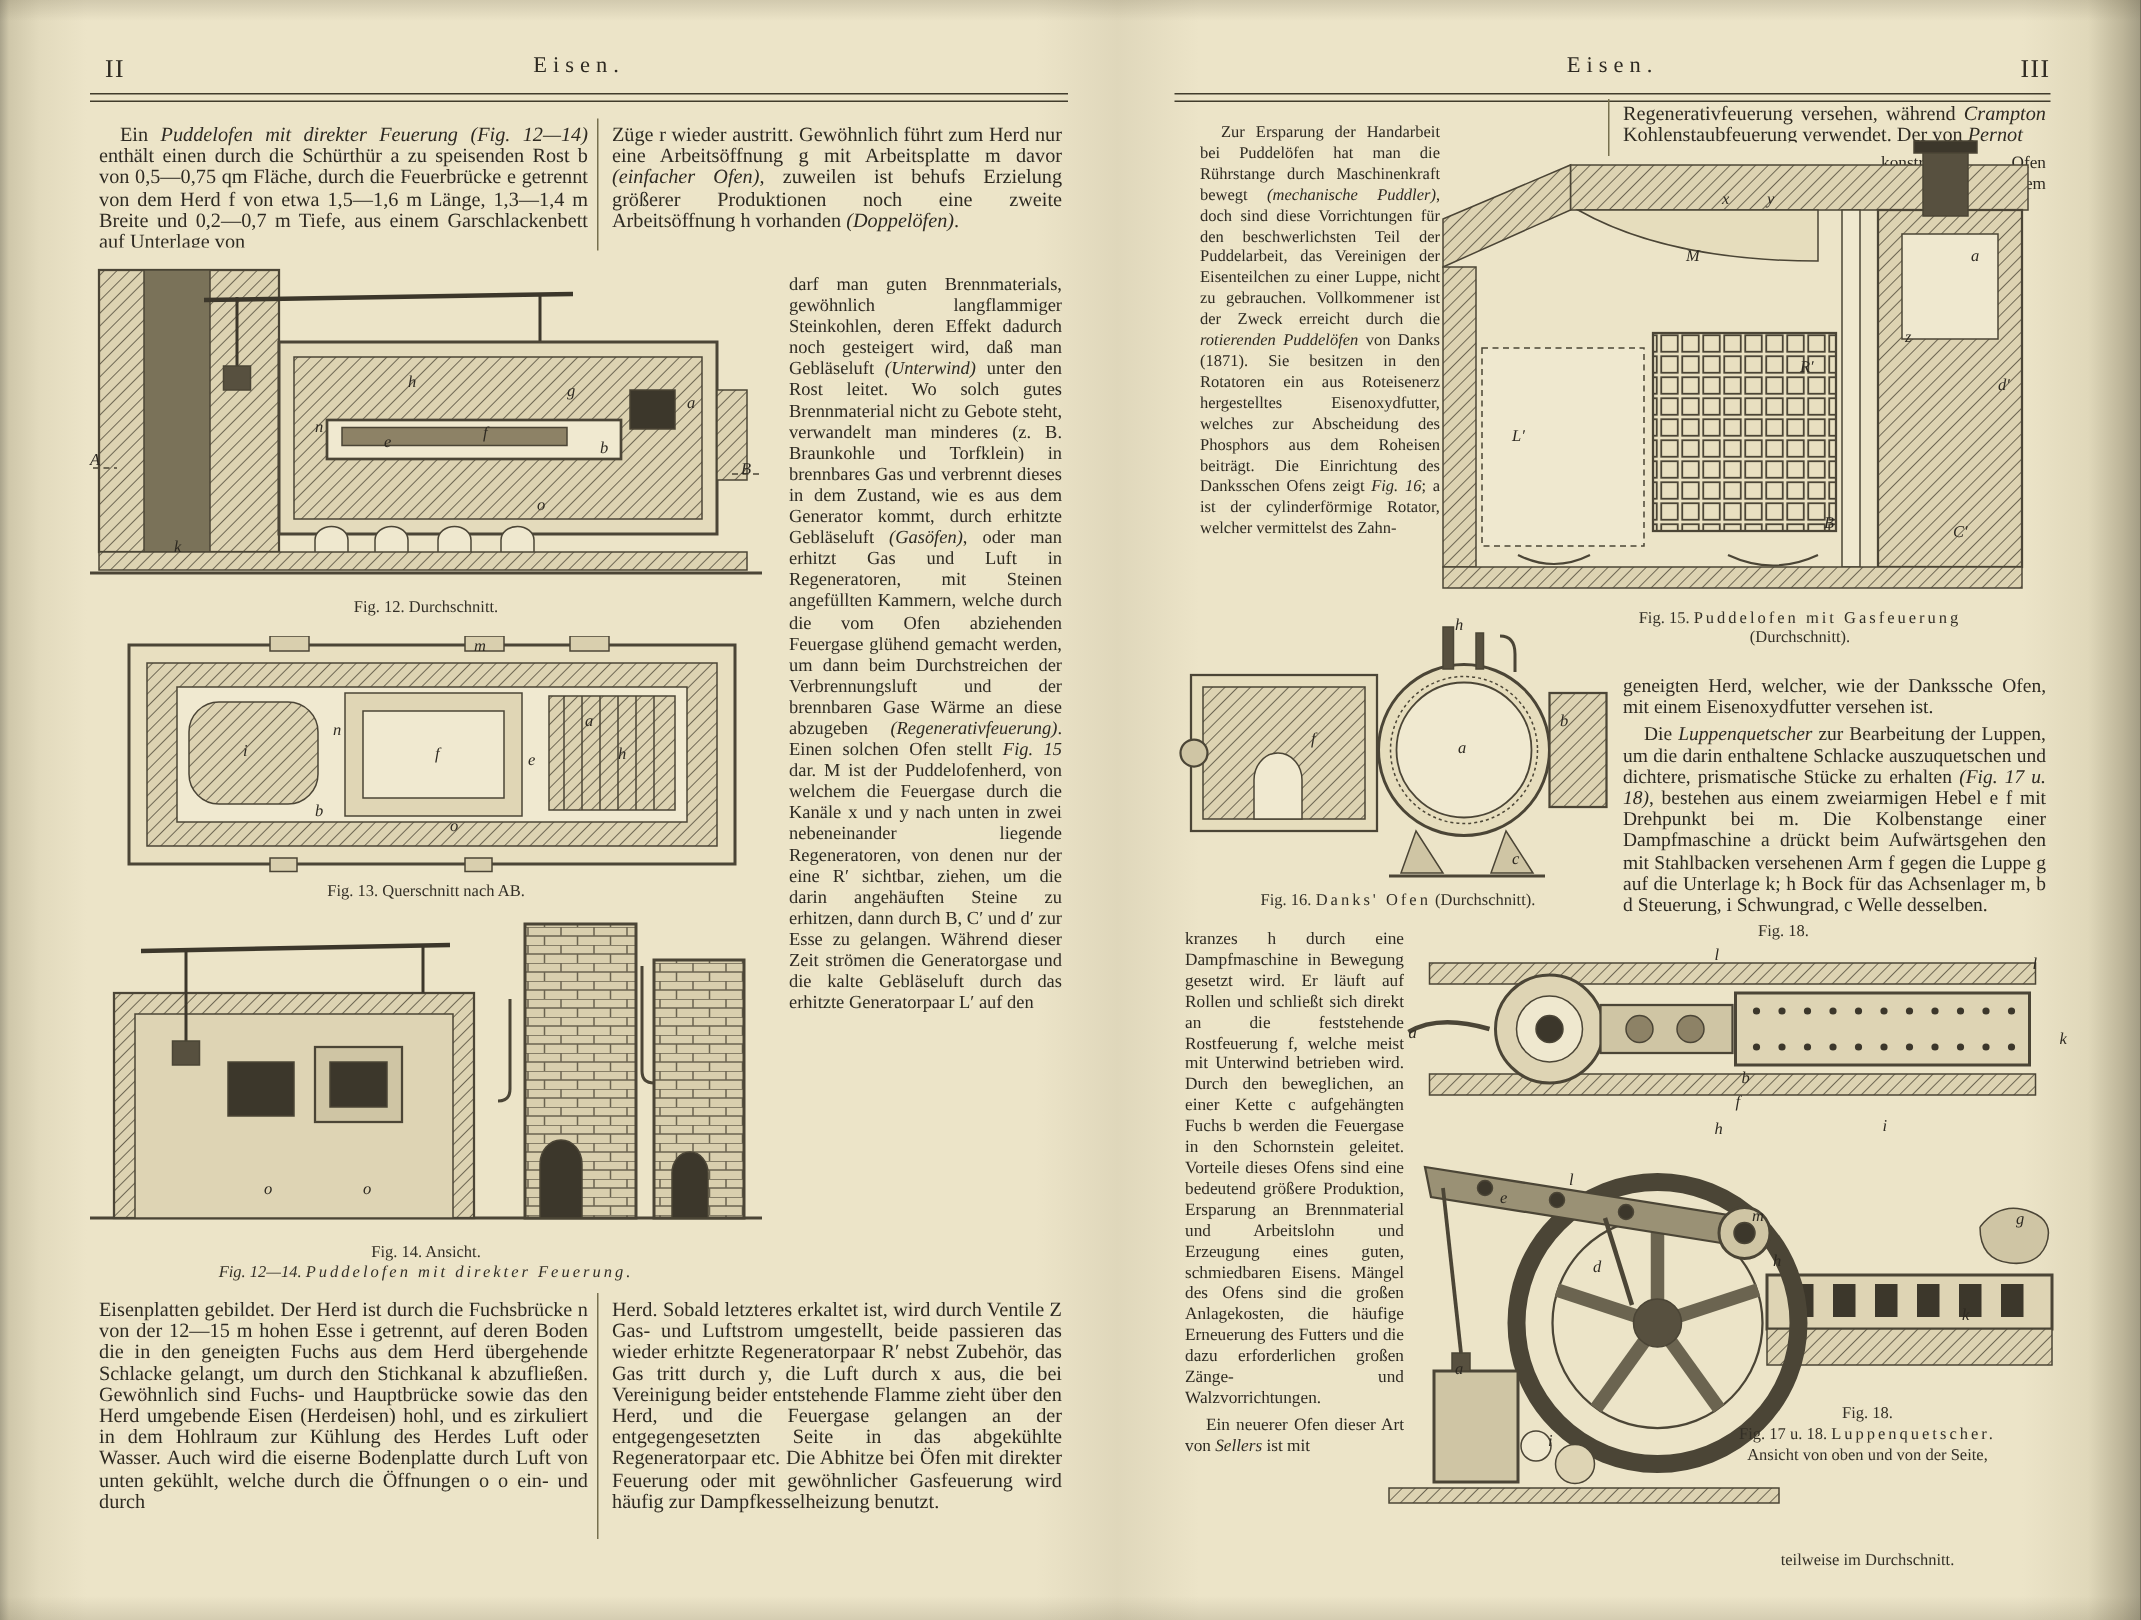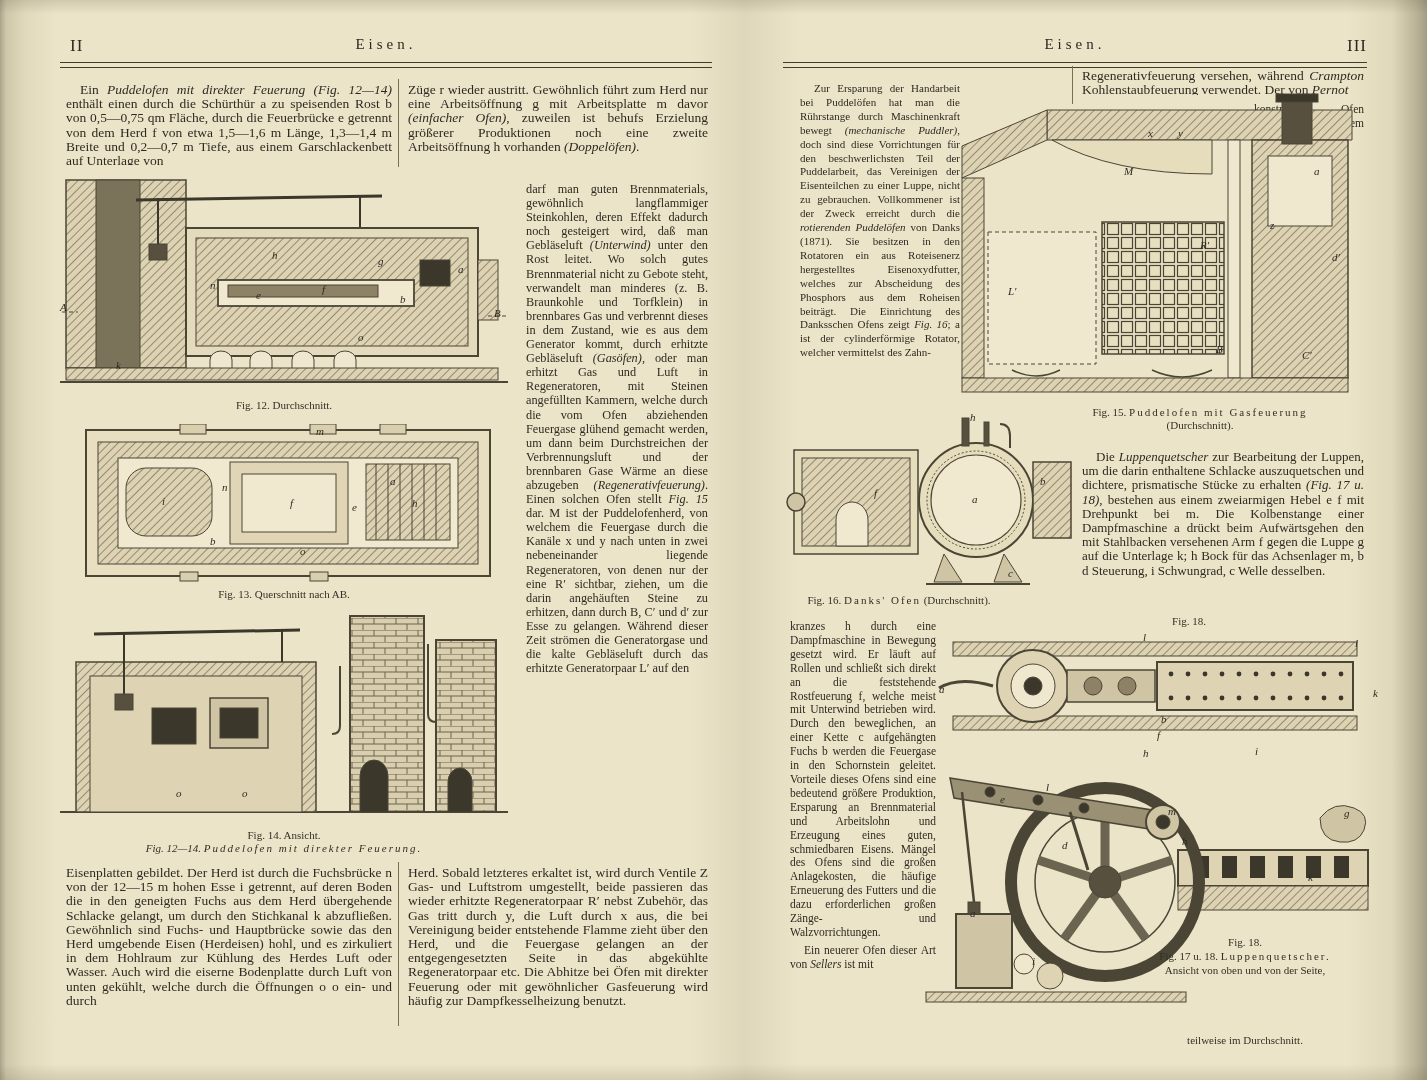--- a/index.html
+++ b/index.html
@@ -265,23 +265,24 @@
         <polygon points="218,142 208,170 236,170" fill="#cfc5a4"></polygon>
         <line x1="140" y1="172" x2="244" y2="172" stroke-width="2"></line>
       </g>
     </svg>
   <span class="figlabel" style="left: 184px; top: 0px;">h</span>
       <span class="figlabel" style="left: 88px; top: 76px;">f</span>
       <span class="figlabel" style="left: 186px; top: 82px;">a</span>
       <span class="figlabel" style="left: 254px; top: 64px;">b</span>
       <span class="figlabel" style="left: 222px; top: 156px;">c</span>
     </div>
-  <div class="abs caption" style="left:753px;top:594px;width:292px;"><span>Fig. 16.  </span><span class="sp">Danks' Ofen</span><span> (Durchschnitt).</span></div>
+  <div class="abs caption" style="left:786px;top:594px;width:292px;"><span>Fig. 16.  </span><span class="sp">Danks' Ofen</span><span> (Durchschnitt).</span></div>
 
   <div class="abs bodytext" style="left:1078px;top:446px;width:290px;height:164px;font-size:13px;">
+    <p><span>geneigten Herd, welcher, wie der Dankssche Ofen, mit einem Eisenoxydfutter versehen ist.</span></p>
     <p class="indent"><span>Die </span><span class="it">Luppenquetscher</span><span> zur Bearbeitung der Luppen, um die darin enthaltene Schlacke auszuquetschen und dichtere, prismatische Stücke zu erhalten </span><span class="it">(Fig. 17 u. 18)</span><span>, bestehen aus einem zweiarmigen Hebel e f mit Drehpunkt bei m. Die Kolbenstange einer Dampfmaschine a drückt beim Aufwärtsgehen den mit Stahlbacken versehenen Arm f gegen die Luppe g auf die Unterlage k; h Bock für das Achsenlager m, b d Steuerung, i Schwungrad, c Welle desselben.</span></p>
   </div>
 
   <div class="abs bodytext mnarrow" style="left:786px;top:616px;width:154px;height:400px;">
     <p><span>kranzes h durch eine Dampfmaschine in Bewegung gesetzt wird. Er läuft auf Rollen und schließt sich direkt an die feststehende Rostfeuerung f, welche meist mit Unterwind betrieben wird. Durch den beweglichen, an einer Kette c aufgehängten Fuchs b werden die Feuergase in den Schornstein geleitet. Vorteile dieses Ofens sind eine bedeutend größere Produktion, Ersparung an Brennmaterial und Arbeitslohn und Erzeugung eines guten, schmiedbaren Eisens. Mängel des Ofens sind die großen Anlagekosten, die häufige Erneuerung des Futters und die dazu erforderlichen großen Zänge- und Walzvorrichtungen.</span></p>
     <p class="indent"><span>Ein neuerer Ofen dieser Art von </span><span class="it">Sellers</span><span> ist mit</span></p>
   </div>
 
   <div class="abs caption" style="left:1158px;top:615px;width:62px;"><span>Fig. 18.</span></div>
   <div class="figure" style="left:935px;top:628px;width:450px;height:132px;">

